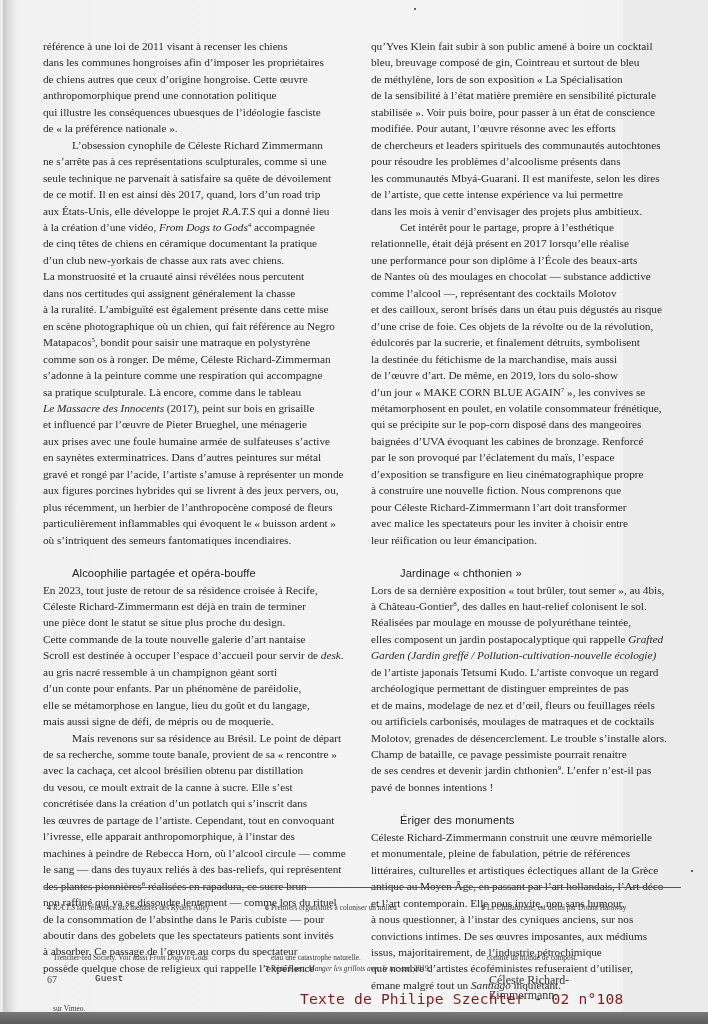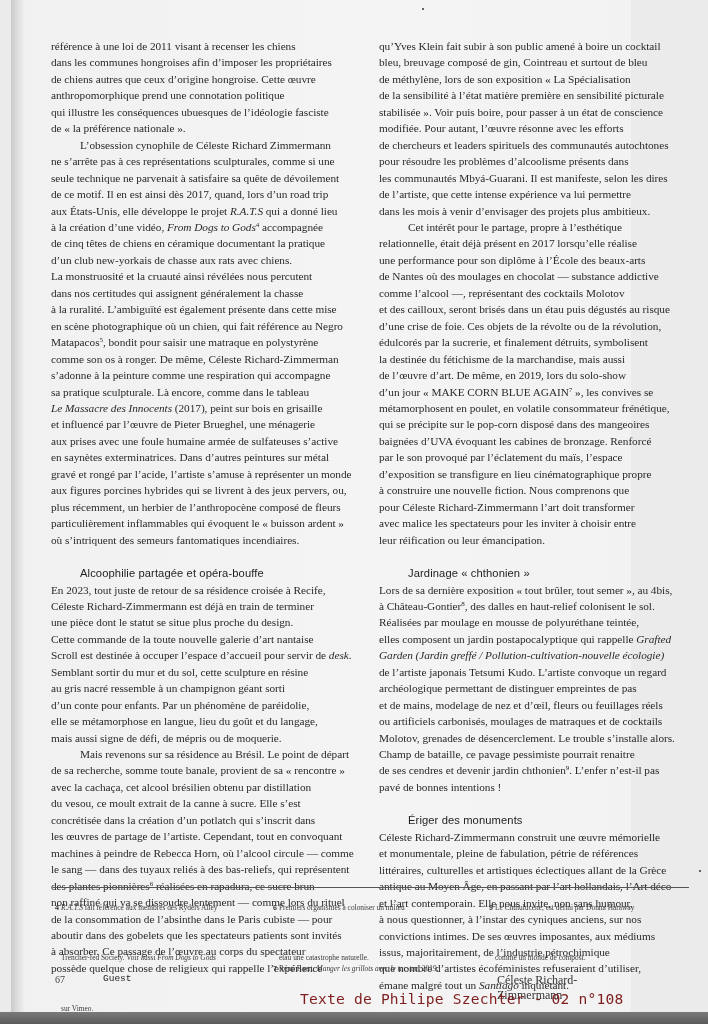--- a/index.html
+++ b/index.html
@@ -4,21 +4,21 @@
 <style>
   * { box-sizing: border-box; margin: 0; padding: 0; }
   html, body { width: 708px; height: 1024px; overflow: hidden; }
   body {
     background: #ebebeb;
     font-family: "Liberation Serif", "DejaVu Serif", serif;
     color: #2a2a2a;
     position: relative;
   }
   .page {
-    position: absolute; left: 11px; top: 0; width: 620px; height: 1012px;
+    position: absolute; left: 3px; top: 0; width: 620px; height: 1012px;
     background: linear-gradient(to right, #c9c9c9 0px, #dcdcdc 6px, #f1f1f1 14px, #f4f4f4 60%, #f2f2f2 100%);
   }
   .bottom-band {
     position: absolute; left: 0; top: 1012px; width: 708px; height: 12px;
     background: linear-gradient(#7a7a7a, #5a5a5a);
   }
   .col {
     position: absolute; top: 38px;
     font-size: 11.3px; line-height: 16.45px;
     letter-spacing: -0.05px;
@@ -107,31 +107,31 @@
       <span class="line">plus récemment, un herbier de l’anthropocène composé de fleurs</span>
       <span class="line">particulièrement inflammables qui évoquent le « buisson ardent »</span>
       <span class="line">où s’intriquent des semeurs fantomatiques incendiaires.</span>
       <span class="gap"></span>
       <span class="heading">Alcoophilie partagée et opéra-bouffe</span>
       <span class="line">En 2023, tout juste de retour de sa résidence croisée à Recife,</span>
       <span class="line">Céleste Richard-Zimmermann est déjà en train de terminer</span>
       <span class="line">une pièce dont le statut se situe plus proche du design.</span>
       <span class="line">Cette commande de la toute nouvelle galerie d’art nantaise</span>
       <span class="line">Scroll est destinée à occuper l’espace d’accueil pour servir de <i>desk</i>.</span>
-      <span class="line">Semblant sortir du mur et du sol, cette sculpture en résine</span>
       <span class="line">au gris nacré ressemble à un champignon géant sorti</span>
       <span class="line">d’un conte pour enfants. Par un phénomène de paréidolie,</span>
       <span class="line">elle se métamorphose en langue, lieu du goût et du langage,</span>
       <span class="line">mais aussi signe de défi, de mépris ou de moquerie.</span>
       <span class="line indent">Mais revenons sur sa résidence au Brésil. Le point de départ</span>
       <span class="line">de sa recherche, somme toute banale, provient de sa « rencontre »</span>
       <span class="line">avec la cachaça, cet alcool brésilien obtenu par distillation</span>
       <span class="line">du vesou, ce moult extrait de la canne à sucre. Elle s’est</span>
       <span class="line">concrétisée dans la création d’un potlatch qui s’inscrit dans</span>
       <span class="line">les œuvres de partage de l’artiste. Cependant, tout en convoquant</span>
+      <span class="line">l’ivresse, elle apparait anthropomorphique, à l’instar des</span>
       <span class="line">machines à peindre de Rebecca Horn, où l’alcool circule — comme</span>
       <span class="line">le sang — dans des tuyaux reliés à des bas-reliefs, qui représentent</span>
       <span class="line">des plantes pionnières<sup>6</sup> réalisées en rapadura, ce sucre brun</span>
       <span class="line">non raffiné qui va se dissoudre lentement — comme lors du rituel</span>
       <span class="line">de la consommation de l’absinthe dans le Paris cubiste — pour</span>
       <span class="line">aboutir dans des gobelets que les spectateurs patients sont invités</span>
       <span class="line">à absorber. Ce passage de l’œuvre au corps du spectateur</span>
       <span class="line">possède quelque chose de religieux qui rappelle l’expérience</span>
     </div>
   <div class="col right" id="col-right">

